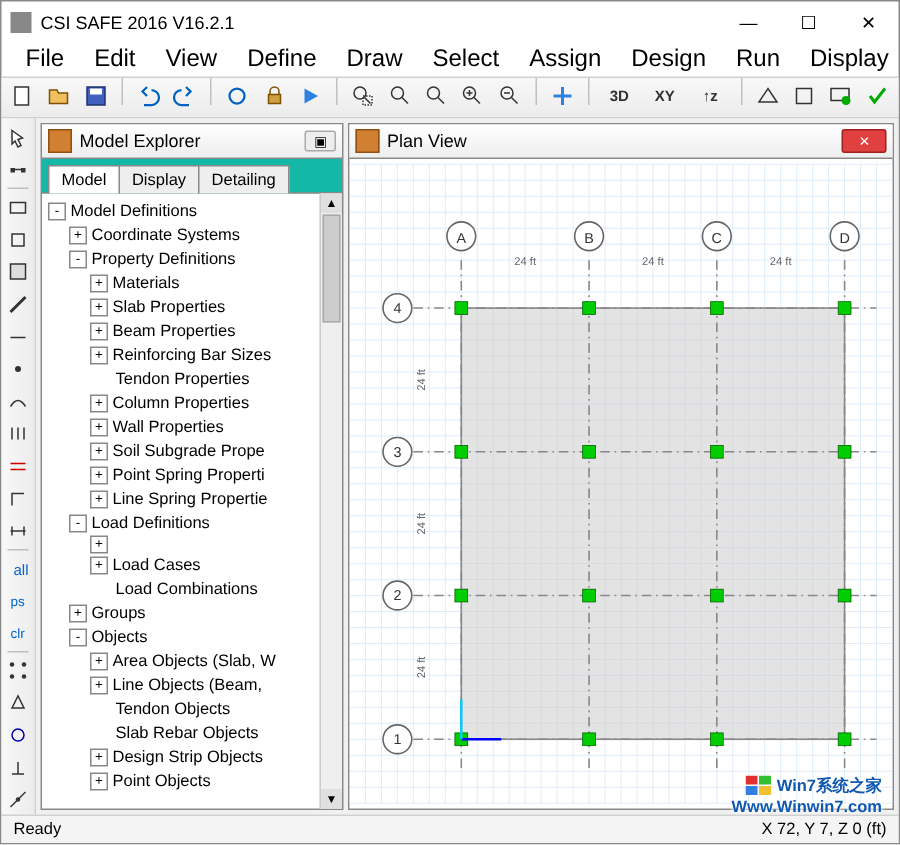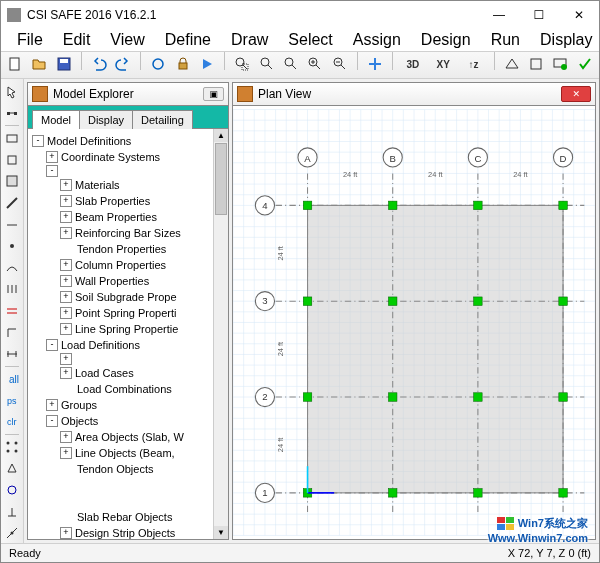--- a/index.html
+++ b/index.html
@@ -332,20 +332,21 @@
               <div class="node" style="padding-left: 0px;">
                 <span class="exp">-</span>
                 <span class="lbl">Model Definitions</span>
               </div>
               <div class="node" style="padding-left: 14px;">
                 <span class="exp">+</span>
                 <span class="lbl">Coordinate Systems</span>
               </div>
               <div class="node" style="padding-left: 14px;">
                 <span class="exp">-</span>
+                <span class="lbl">Property Definitions</span>
               </div>
               <div class="node" style="padding-left: 28px;">
                 <span class="exp">+</span>
                 <span class="lbl">Materials</span>
               </div>
               <div class="node" style="padding-left: 28px;">
                 <span class="exp">+</span>
                 <span class="lbl">Slab Properties</span>
               </div>
               <div class="node" style="padding-left: 28px;">
@@ -408,21 +409,21 @@
                 <span class="lbl">Area Objects (Slab, W</span>
               </div>
               <div class="node" style="padding-left: 28px;">
                 <span class="exp">+</span>
                 <span class="lbl">Line Objects (Beam, </span>
               </div>
               <div class="node" style="padding-left: 28px;">
                 <span class="sp1"></span>
                 <span class="lbl">Tendon Objects</span>
               </div>
-              <div class="node" style="padding-left: 28px; margin-top: 32px;">
+              <div class="node" style="padding-left: 28px;">
                 <span class="sp1"></span>
                 <span class="lbl">Slab Rebar Objects</span>
               </div>
               <div class="node" style="padding-left: 28px;">
                 <span class="exp">+</span>
                 <span class="lbl">Design Strip Objects</span>
               </div>
               <div class="node" style="padding-left: 28px;">
                 <span class="exp">+</span>
                 <span class="lbl">Point Objects</span>

